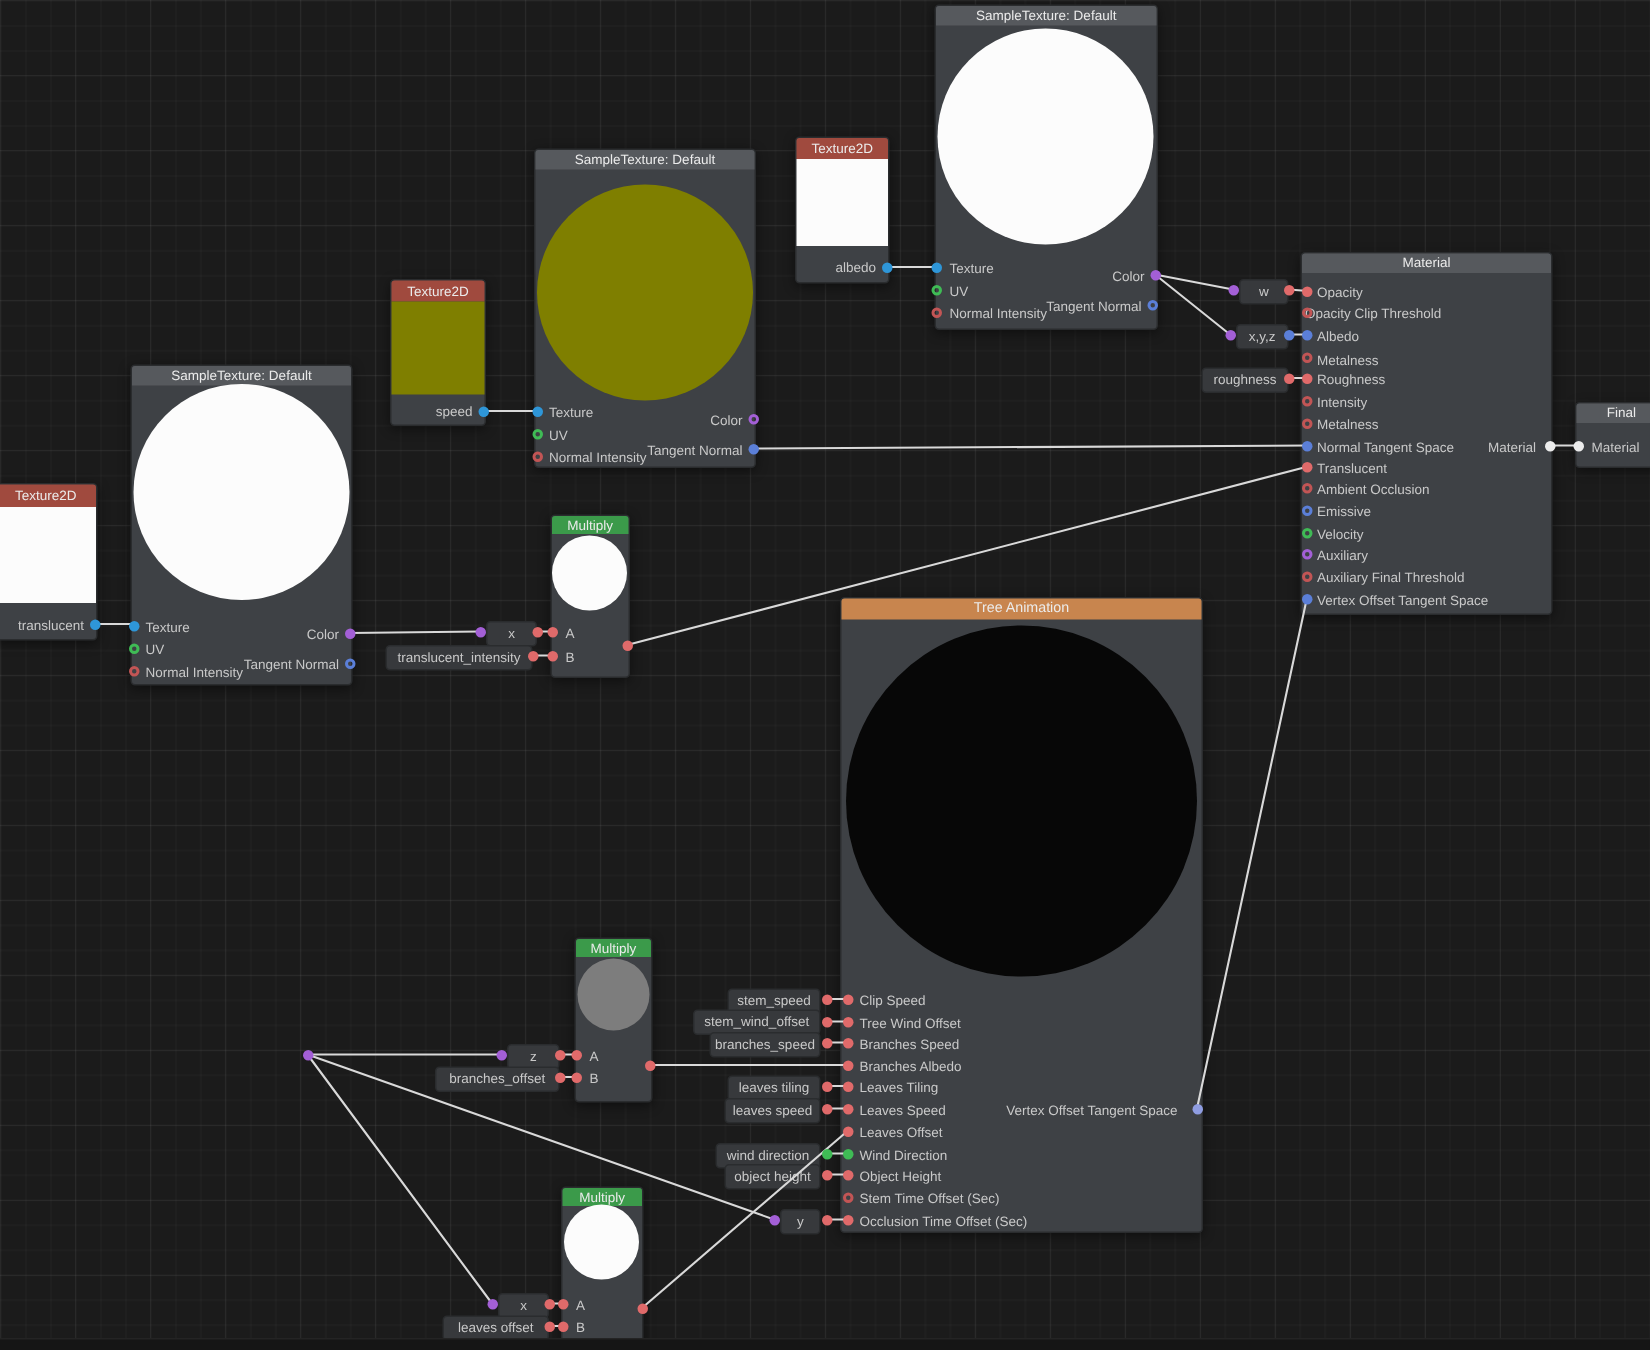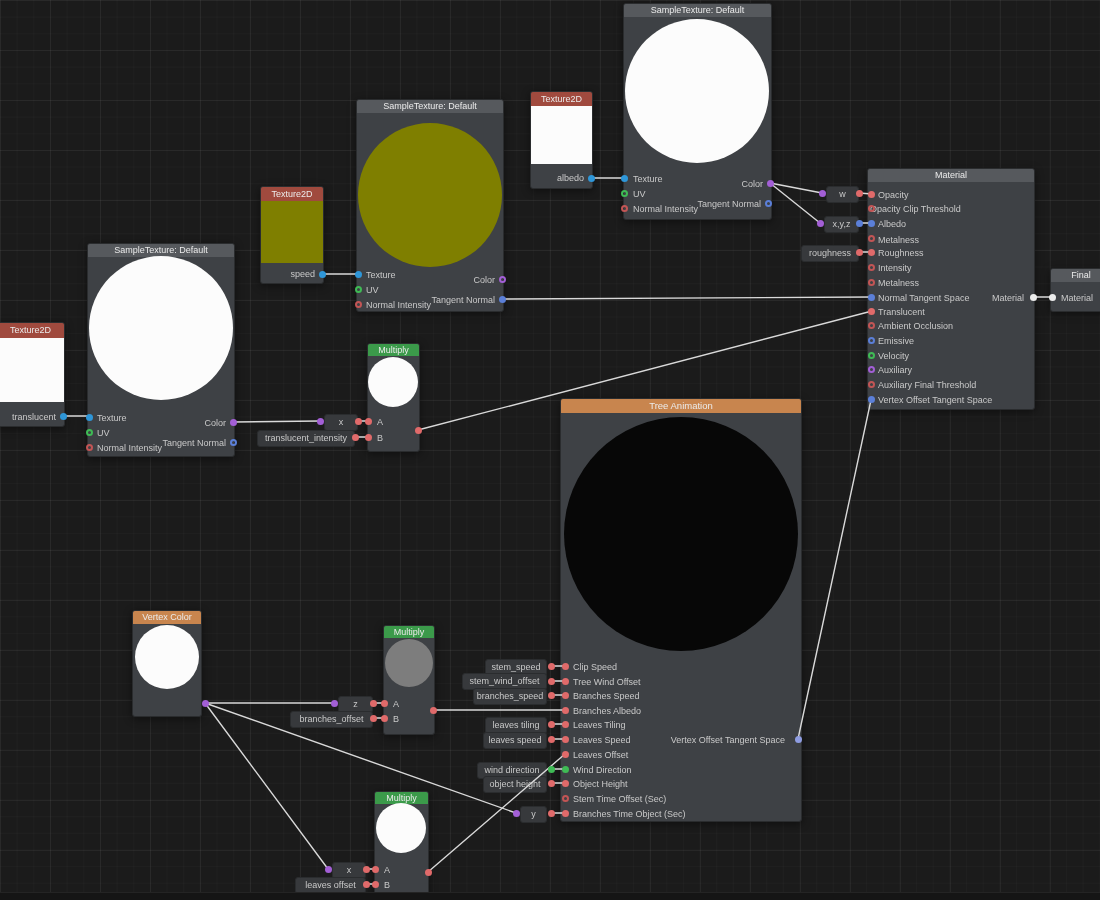--- a/index.html
+++ b/index.html
@@ -122,28 +122,24 @@
     <div class="row" style="left:12px;top:263px">Clip Speed</div>
     <div class="row" style="left:12px;top:278px">Tree Wind Offset</div>
     <div class="row" style="left:12px;top:292px">Branches Speed</div>
     <div class="row" style="left:12px;top:307px">Branches Albedo</div>
     <div class="row" style="left:12px;top:321px">Leaves Tiling</div>
     <div class="row" style="left:12px;top:336px">Leaves Speed</div>
     <div class="row" style="left:12px;top:351px">Leaves Offset</div>
     <div class="row" style="left:12px;top:366px">Wind Direction</div>
     <div class="row" style="left:12px;top:380px">Object Height</div>
     <div class="row" style="left:12px;top:395px">Stem Time Offset (Sec)</div>
-    <div class="row" style="left:12px;top:410px">Branches Time Object (Sec)</div>
+    <div class="row" style="left:12px;top:410px">Occlusion Time Offset (Sec)</div>
     <div class="row" style="right:16px;top:336px">Vertex Offset Tangent Space</div>
   </div>
 
-  <div class="node" style="left:132px;top:610px;width:68px;height:105px">
-    <div class="hdr h-orange" style="height:13px;line-height:13px">Vertex Color</div>
-    <div class="circle" style="left:2px;top:14px;width:64px;height:64px;background:#fcfcfc"></div>
-  </div>
 
   <div class="node" style="left:383px;top:625px;width:50px;height:108px">
     <div class="hdr h-green" style="height:12px;line-height:12px">Multiply</div>
     <div class="circle" style="left:1px;top:13px;width:48px;height:48px;background:#7d7d7d"></div>
     <div class="row" style="left:9px;top:73px">A</div>
     <div class="row" style="left:9px;top:88px">B</div>
   </div>
 
   <div class="node" style="left:374px;top:791px;width:53px;height:104px">
     <div class="hdr h-green" style="height:12px;line-height:12px">Multiply</div>

